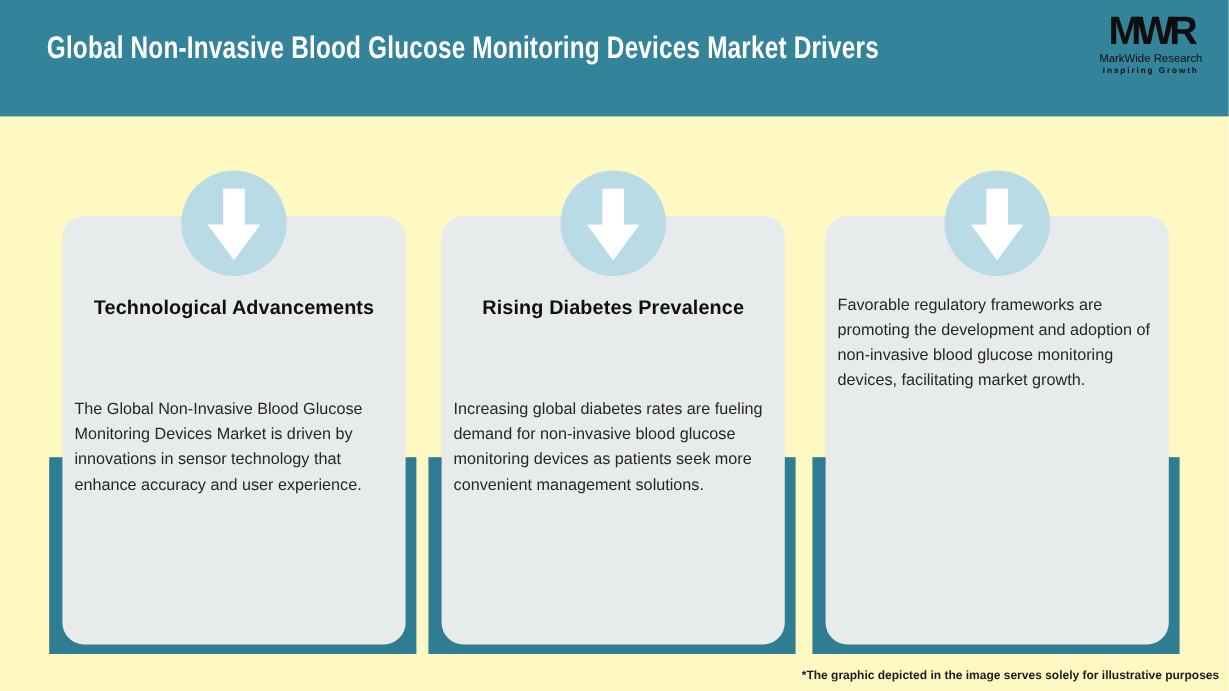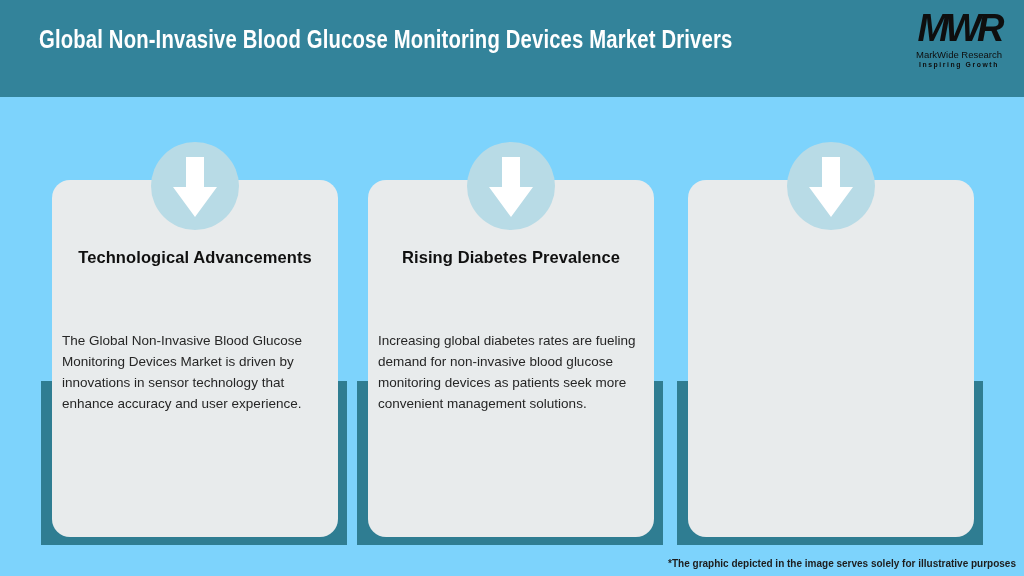--- a/index.html
+++ b/index.html
@@ -1,31 +1,31 @@
 <!DOCTYPE html>
 <html><head>
 <meta charset="utf-8">
 <style>
   * { margin:0; padding:0; box-sizing:border-box; }
   html,body { width:1024px; height:576px; }
   body { font-family:"Liberation Sans", sans-serif; background:#ffffff; position:relative; overflow:hidden; }
 
-  .page { position:absolute; top:0; left:0; width:1024px; height:576px; background:#7dd3fc; }
+  .page { position:absolute; top:0; left:0; width:1024px; height:576px; background:#fef9c3; }
 
   
   .header { position:absolute; top:0; left:0; width:1024px; height:97px; background:#33839A; }
   .header-title {
     position:absolute; left:39px; top:24px;
     color:#ffffff; font-size:26px; font-weight:bold; line-height:30px;
     white-space:nowrap; display:inline-block;
     transform:scaleX(0.78); transform-origin:left center;
     letter-spacing:0.2px;
   }
   .logo { position:absolute; top:9px; right:13px; width:104px; text-align:center; color:#0e0e0e; }
-  .logo-mono { font-size:38px; font-weight:bold; font-style:italic; letter-spacing:-4px; line-height:1.0; }
+  .logo-mono { font-size:33px; font-weight:bold; letter-spacing:-4px; line-height:1.0; }
   .logo-name { font-size:9.5px; font-weight:normal; margin-top:2px; white-space:nowrap; }
   .logo-tag  { font-size:6.8px; font-weight:bold; letter-spacing:1.6px; margin-top:1px; white-space:nowrap; }
 
   
   .card-slot { position:absolute; top:180px; width:286px; height:366px; }
   .slot-1 { left:52px; }
   .slot-2 { left:368px; }
   .slot-3 { left:688px; }
 
   .card-shadow { position:absolute; top:201px; left:-11px; right:-9px; height:164px; background:#2F7D92; }
@@ -101,18 +101,19 @@
   </div>
 
   <div class="card-slot slot-3">
     <div class="card-shadow"></div>
     <div class="card">
       <div class="icon-circle">
         <svg width="44" height="60" viewBox="0 0 44 60" aria-hidden="true">
           <path d="M13 0 H31 V30 H44 L22 60 L0 30 H13 Z" fill="#ffffff"></path>
         </svg>
       </div>
+      <div class="card-body">Favorable regulatory frameworks are promoting the development and adoption of non-invasive blood glucose monitoring devices, facilitating market growth.</div>
     </div>
   </div>
 
   <div class="disclaimer">*The graphic depicted in the image serves solely for illustrative purposes</div>
 
 </div>
 
 </body></html>

